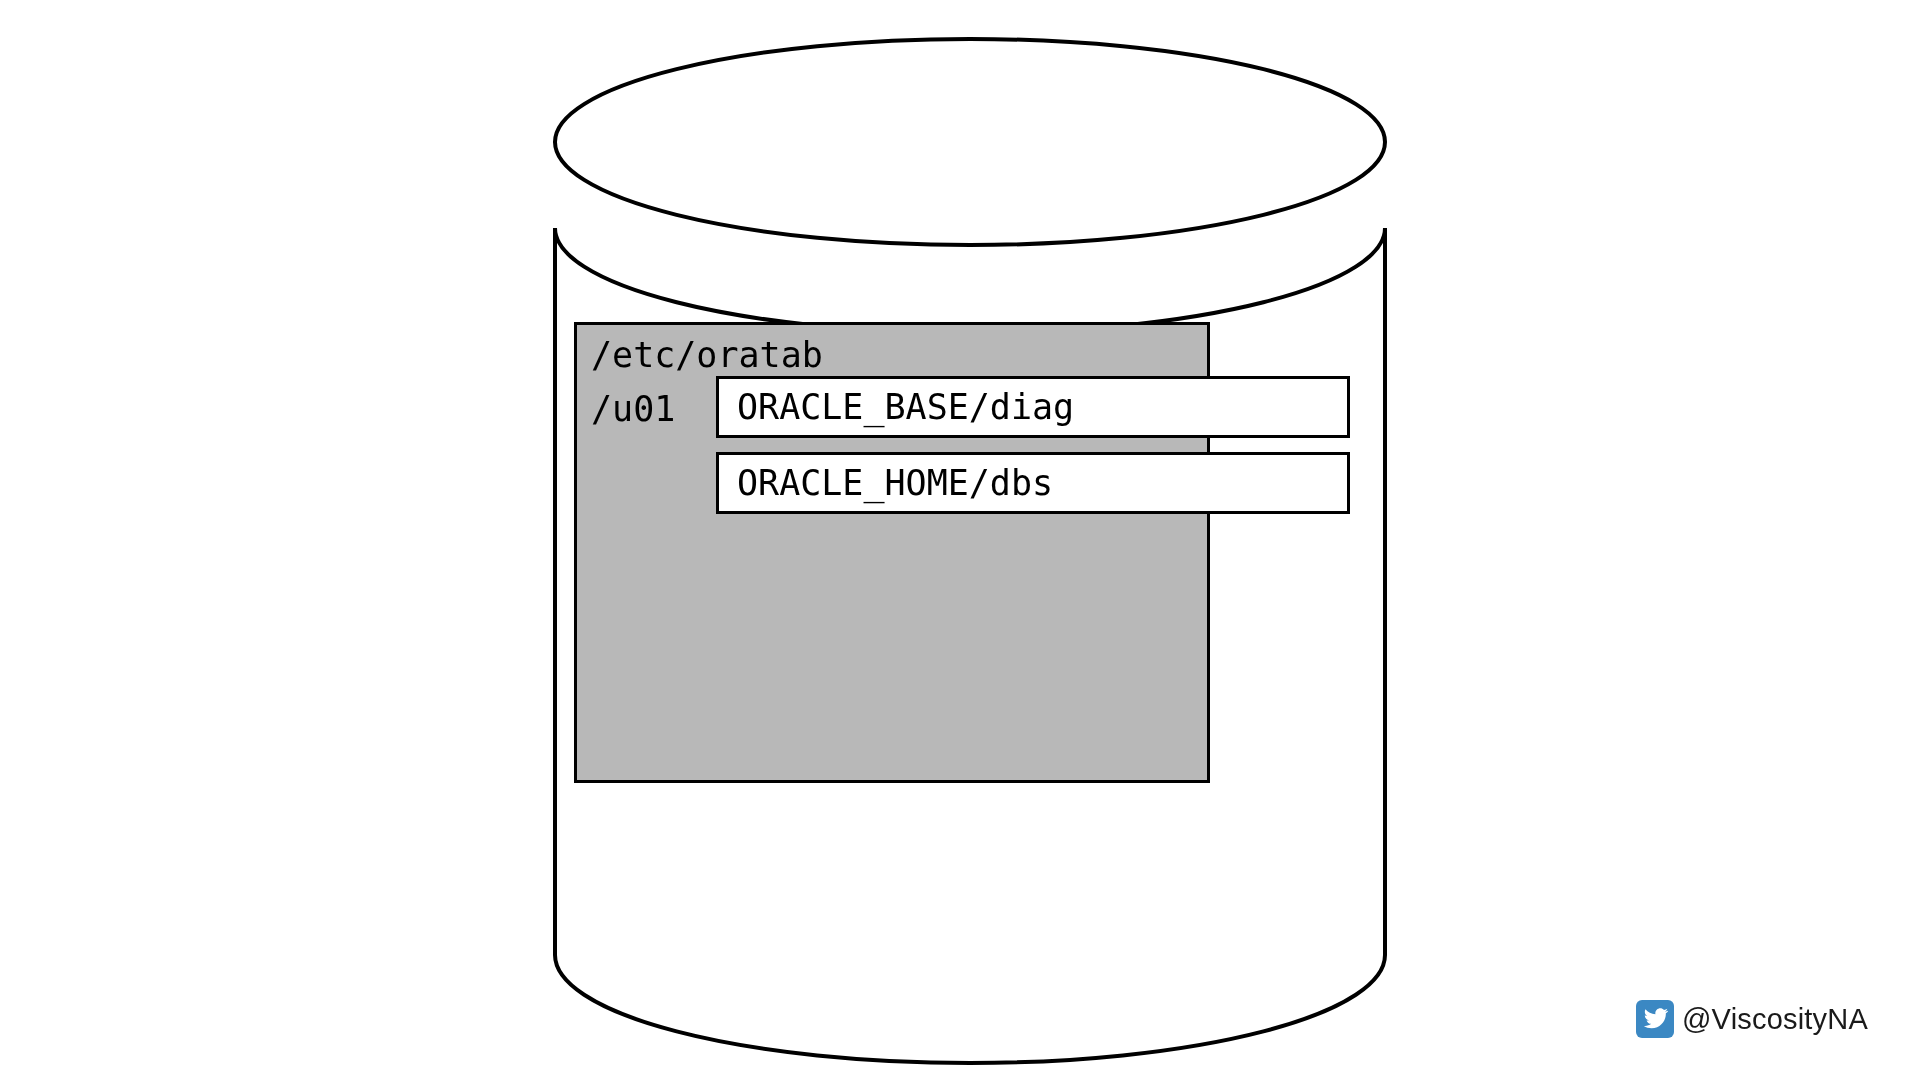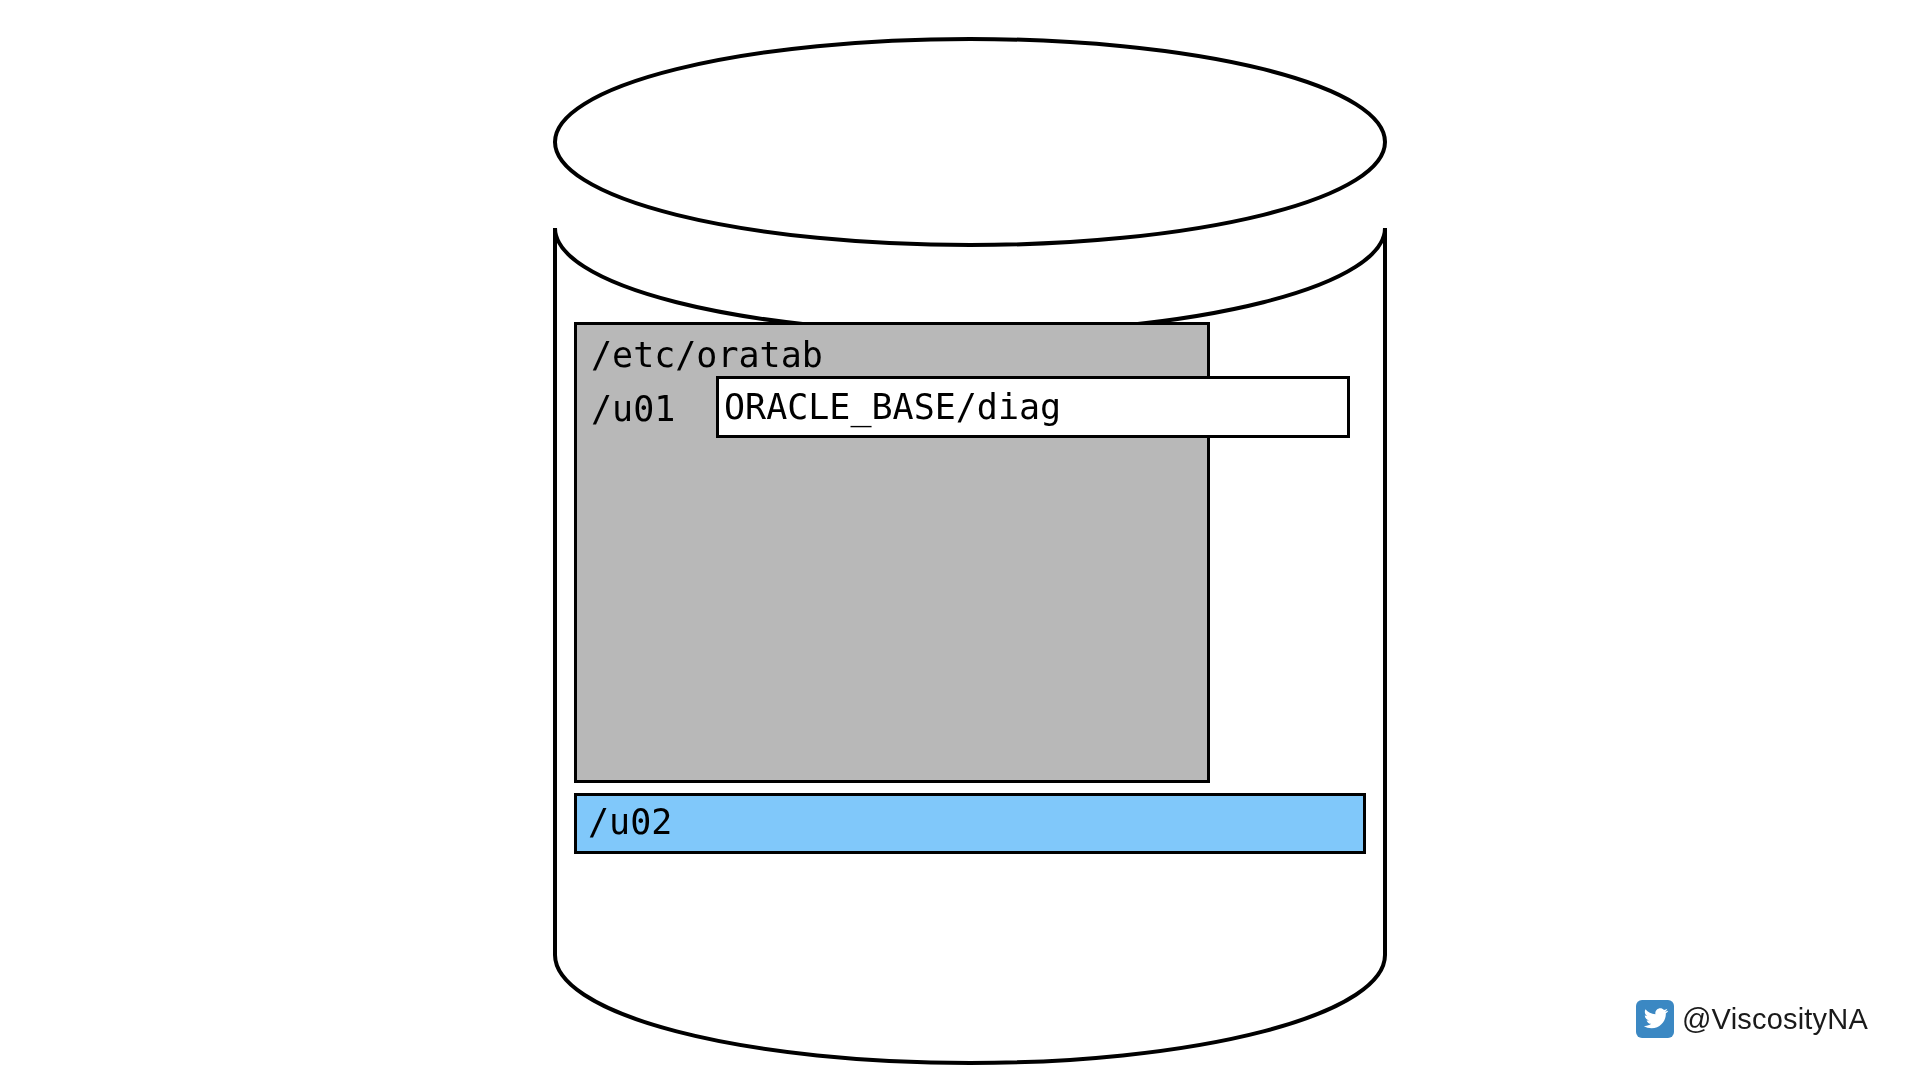--- a/index.html
+++ b/index.html
@@ -87,21 +87,21 @@
     width: 634px;
   }
   .path-box {
     height: 62px;
     background: #ffffff;
     border: 3px solid #000000;
     box-sizing: border-box;
     margin-bottom: 14px;
     display: flex;
     align-items: center;
-    padding-left: 5px;
+    padding-left: 18px;
   }
   .path-box:last-child { margin-bottom: 0; }
   .path-text {
     font-family: "DejaVu Sans Mono", "Liberation Mono", monospace;
     font-size: 35px;
     color: #000000;
     white-space: nowrap;
   }
 
   
@@ -180,26 +180,26 @@
 
 
   <div class="mount-u01">
     <span class="mount-u01-oratab">/etc/oratab</span>
     <span class="mount-u01-name">/u01</span>
 
     <div class="path-list">
       <div class="path-box">
         <span class="path-text">ORACLE_BASE/diag</span>
       </div>
+      <div class="path-box">
+        <span class="path-text">ORACLE_HOME/dbs</span>
+      </div>
     </div>
   </div>
 
-  <div class="mount-blue" id="mount-u02">
-    <span class="mount-blue-name">/u02</span>
-  </div>
 
 
 
   <div class="footer-social">
     <span class="twitter-badge">
       <svg width="26" height="22" viewBox="0 0 24 20" aria-hidden="true">
         <path fill="#ffffff" d="M24 2.4c-.9.4-1.8.7-2.8.8 1-.6 1.8-1.6 2.2-2.7-.9.6-2 1-3.1 1.2C19.4.6 18.2 0 16.9 0c-2.5 0-4.6 2.1-4.6 4.6 0 .4 0 .7.1 1.1C8.7 5.5 5.4 3.7 3.2 1 2.8 1.7 2.6 2.5 2.6 3.4c0 1.6.8 3 2 3.8-.7 0-1.4-.2-2-.6v.1c0 2.2 1.6 4.1 3.7 4.5-.4.1-.8.2-1.2.2-.3 0-.6 0-.9-.1.6 1.8 2.3 3.1 4.3 3.2-1.6 1.2-3.6 2-5.7 2-.4 0-.7 0-1.1-.1 2 1.3 4.5 2.1 7.1 2.1 8.5 0 13.2-7 13.2-13.1v-.6c.9-.7 1.7-1.5 2.3-2.4z"></path>
       </svg>
     </span>
     <span class="footer-handle">@ViscosityNA</span>

